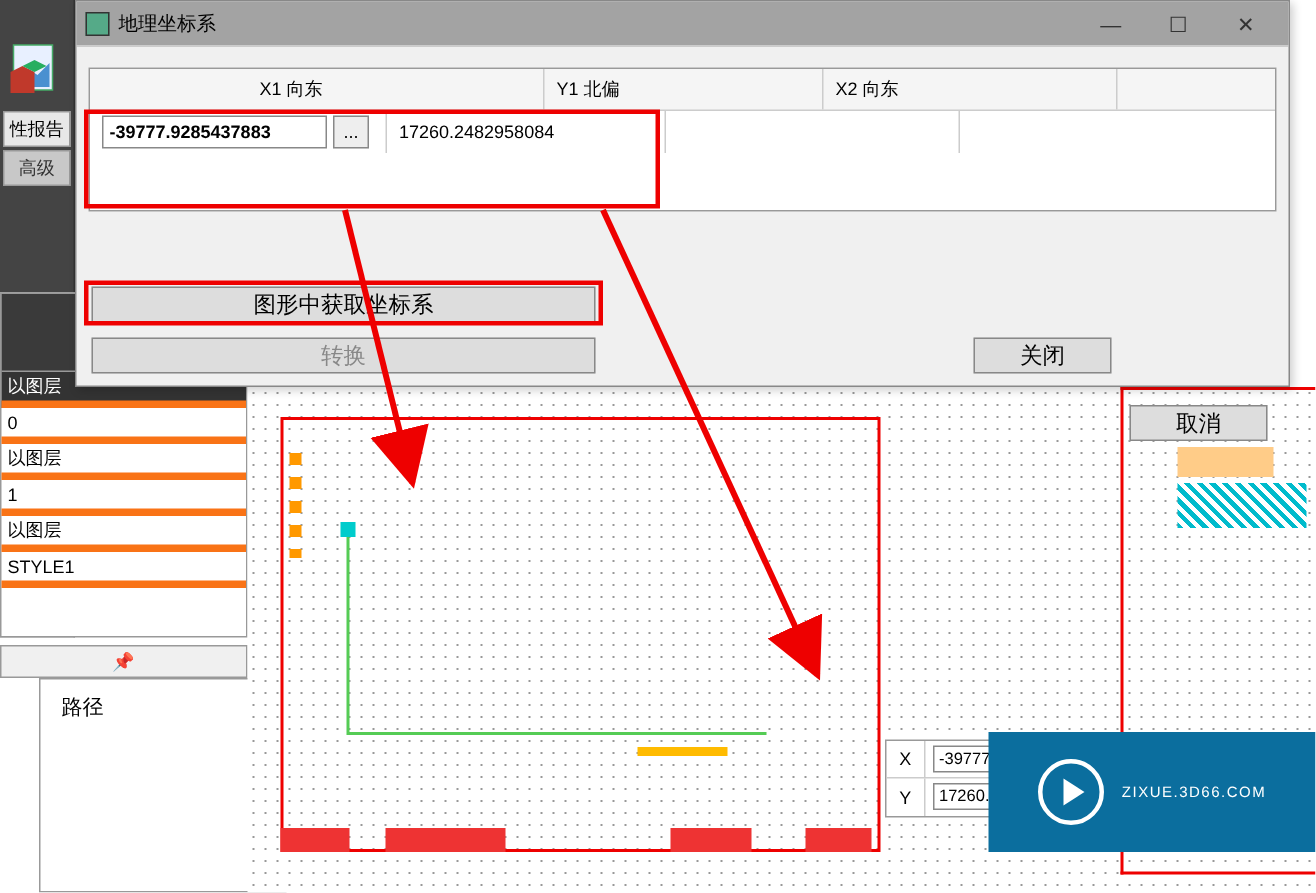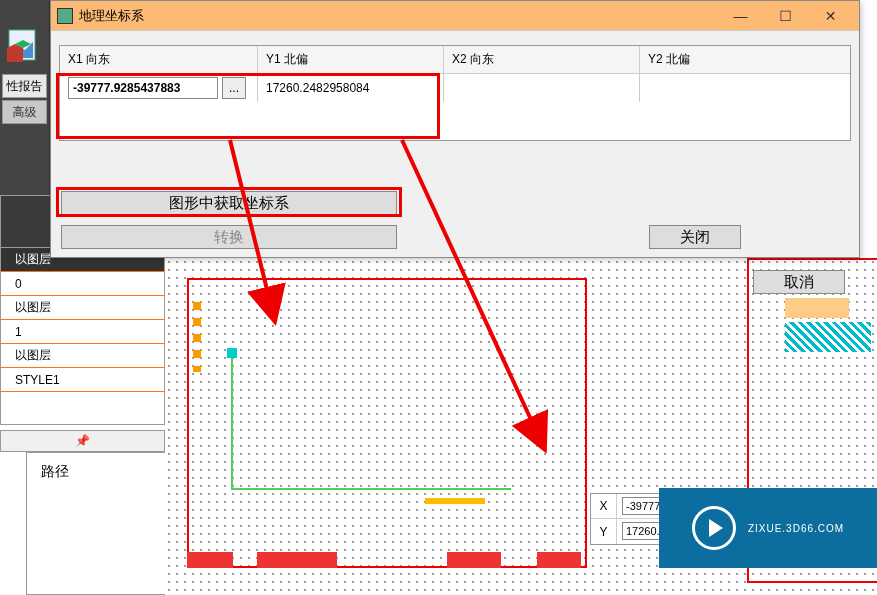--- a/index.html
+++ b/index.html
@@ -7,30 +7,30 @@
   
   
   .left-panel { position: absolute; left: 0; top: 0; width: 50px; height: 425px; background: #444; border-right: 1px solid #333; }
   .cube-icon { position: absolute; left: 5px; top: 28px; width: 34px; height: 34px; }
   .tab-vert { position: absolute; left: 2px; width: 45px; height: 24px; background: #f0f0f0; border: 1px solid #999; display:flex; align-items:center; justify-content:center; font-size:12px; }
   .t1 { top: 74px; background:#e8e8e8; }
   .t2 { top: 100px; background:#c8c8c8; color:#333; }
   
   .props-panel { position:absolute; left:0; top:195px; width:165px; height:230px; background:#fff; border:1px solid #999; }
   .props-panel .hdr { background:#3a3a3a; height:52px; border-bottom:1px solid #999; }
-  .props-panel .row { height:24px; border-bottom:1px solid #f97316; padding-left:14px; display:flex; align-items:center; }
+  .props-panel .row { height:24px; border-bottom:5px solid #f97316; padding-left:4px; display:flex; align-items:center; }
   .props-panel .row.dark { background:#333; color:#fff; }
   
   .pin-row { position:absolute; left:0; top:430px; width:165px; height:22px; background:#f0f0f0; border:1px solid #999; display:flex; align-items:center; justify-content:center; }
   .path-panel { position:absolute; left:0; top:452px; width:165px; height:143px; background:#fff; border:1px solid #999;margin-left:26px; }
   .path-panel .lbl { padding:10px 14px; font-size:14px; }
 
   
   .dialog { position:absolute; left:50px; top:0; width:810px; height:258px; background:#f0f0f0; border:1px solid #888; box-shadow: 2px 2px 6px rgba(0,0,0,0.2); }
-  .titlebar { height:30px; background:#fdba74; display:flex; align-items:center; padding:0 6px; border-bottom:1px solid #ccc; }
+  .titlebar { height:30px; background:#a3a3a3; display:flex; align-items:center; padding:0 6px; border-bottom:1px solid #ccc; }
   .titlebar .ico { width:16px; height:16px; background:#5a8; margin-right:6px; border:1px solid #333; }
   .titlebar .ttl { flex:1; font-size:13px; }
   .winbtn { width:45px; height:28px; display:flex; align-items:center; justify-content:center; color:#333; font-size:14px; }
   
   .grid { position:absolute; left:8px; top:44px; right:8px; height:96px; background:#fff; border:1px solid #999; }
   .grid-row { display:flex; height:28px; border-bottom:1px solid #ccc;justify-content:center; }
   .grid-row.hdr { background:#f5f5f5; }
   .grid-cell { border-right:1px solid #ccc; padding:4px 8px; display:flex; align-items:center; }
   .c1 { width:198px; } .c2 { width:186px; } .c3 { width:196px; } .c4 { flex:1; border-right:none; }
   
@@ -141,21 +141,20 @@
     <div class="winbtn">—</div>
     <div class="winbtn">☐</div>
     <div class="winbtn">✕</div>
   </div>
 
   <div class="grid">
     <div class="grid-row hdr">
       <div class="grid-cell c1">X1 向东</div>
       <div class="grid-cell c2">Y1 北偏</div>
       <div class="grid-cell c3">X2 向东</div>
-      <div class="grid-cell c4">Y2 北偏</div>
     </div>
     <div class="grid-row" style="border-bottom:none;">
       <div class="grid-cell c1">
         <input class="cell-input" value="-39777.9285437883" style="">
         <div class="cell-btn">...</div>
       </div>
       <div class="grid-cell c2">17260.2482958084</div>
       <div class="grid-cell c3"></div>
       <div class="grid-cell c4"></div>
     </div>

